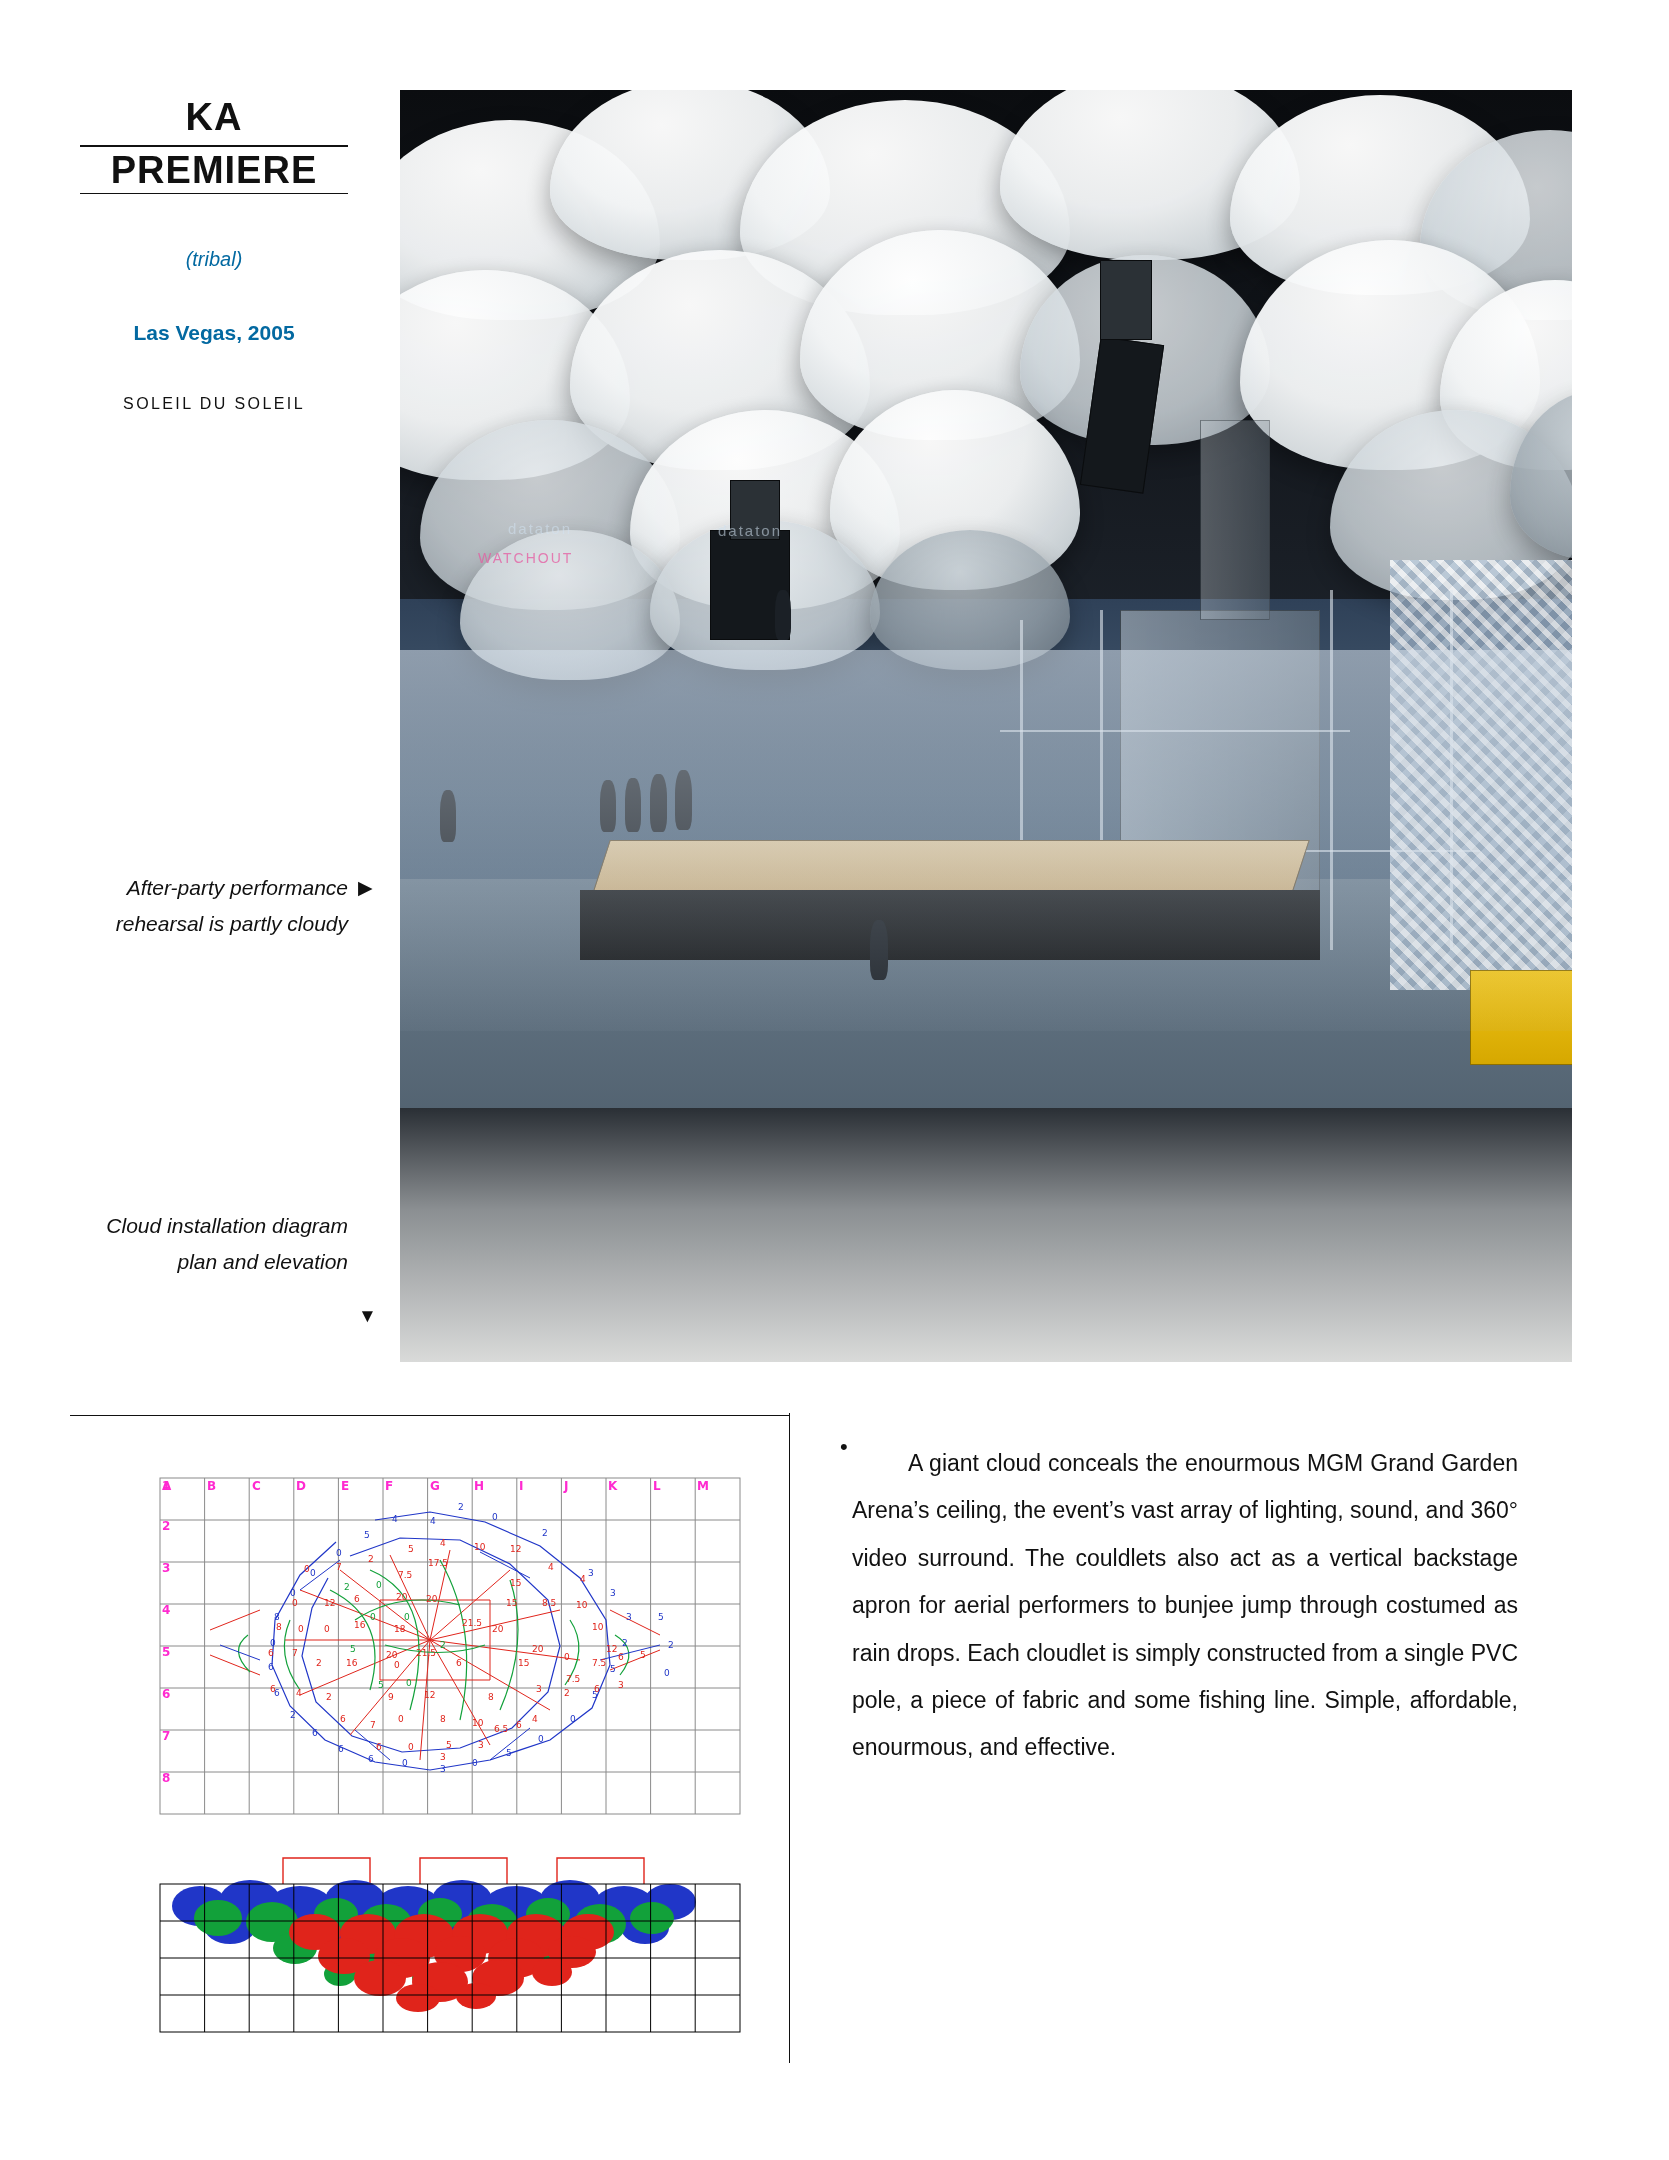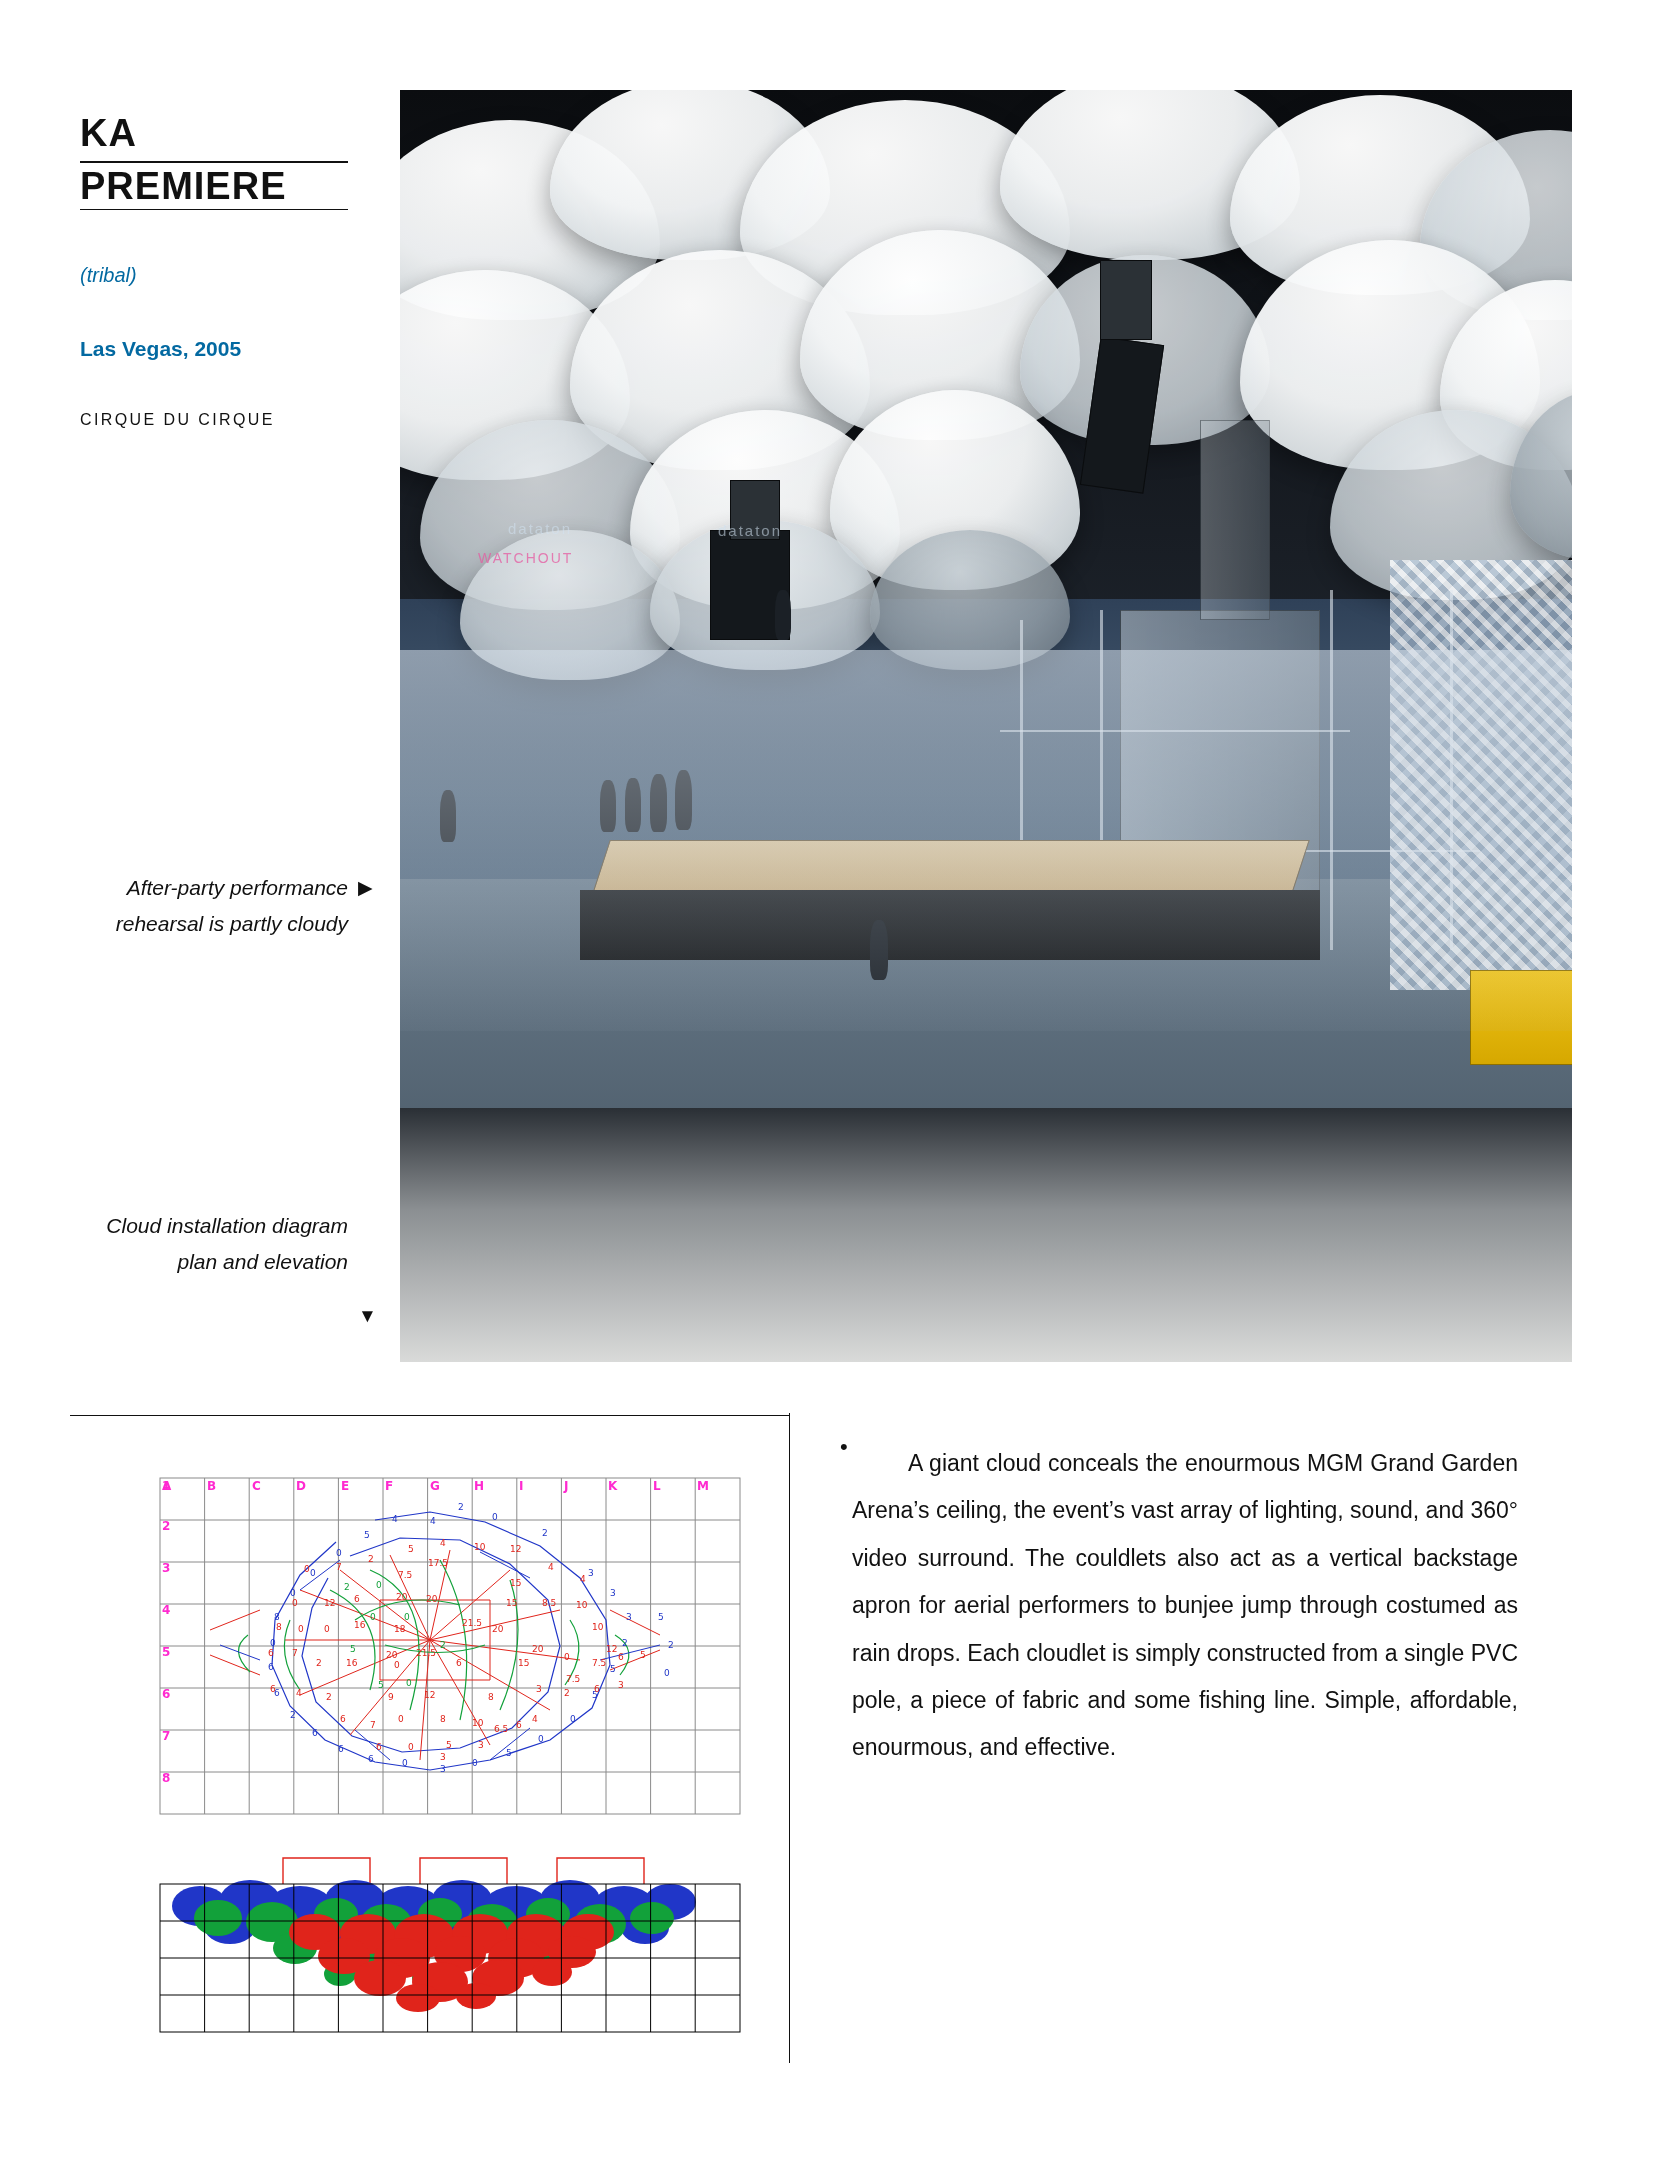--- a/index.html
+++ b/index.html
@@ -16,22 +16,21 @@
     color: #111111;
     overflow: hidden;
   }
 
   
   .left-col {
     position: absolute;
     left: 80px;
     top: 96px;
     width: 268px;
-    text-align: left;
-    margin-top: 16px;
+    text-align: center;
   }
   .title-main {
     font-size: 38px;
     font-weight: bold;
     letter-spacing: 1px;
     line-height: 1.12;
     margin: 0;
   }
   .title-rule {
     border: 0;
@@ -236,21 +235,21 @@
 </head>
 <body>
 
 <div class="left-col">
   <div class="title-main">KA</div>
   <hr class="title-rule">
   <div class="title-sub">PREMIERE</div>
   <hr class="title-rule thin">
   <div class="subtitle-italic">(tribal)</div>
   <div class="place-date">Las Vegas, 2005</div>
-  <div class="company">CIRQUE DU CIRQUE</div>
+  <div class="company">SOLEIL DU SOLEIL</div>
 </div>
 
 <div class="caption-block" id="caption-one">After-party performance rehearsal is partly cloudy</div>
 <div class="caption-arrow" id="arrow-right">▶</div>
 
 <div class="caption-block" id="caption-two">Cloud installation diagram plan and elevation</div>
 <div class="caption-arrow" id="arrow-down">▼</div>
 
 <div class="photo-frame">
   <div class="photo-canvas">

